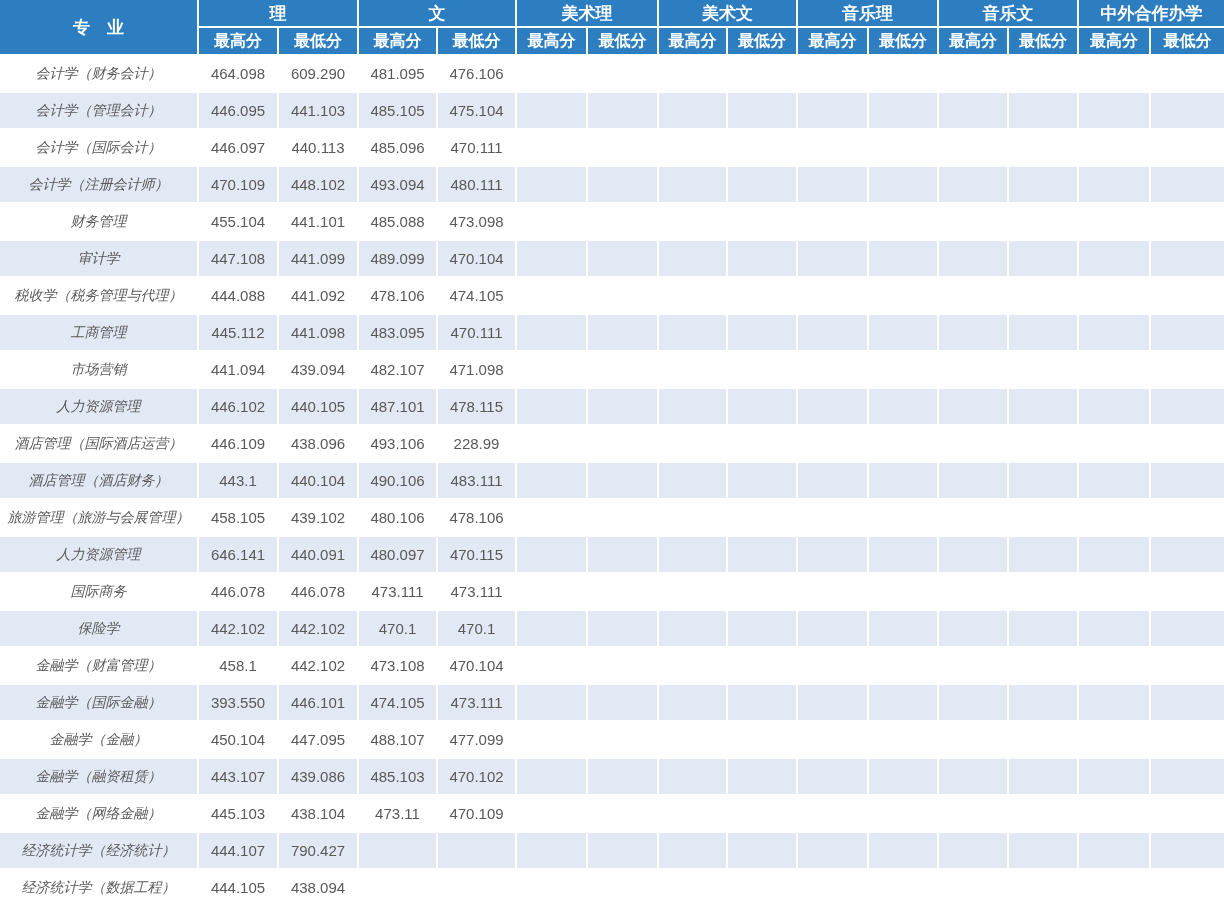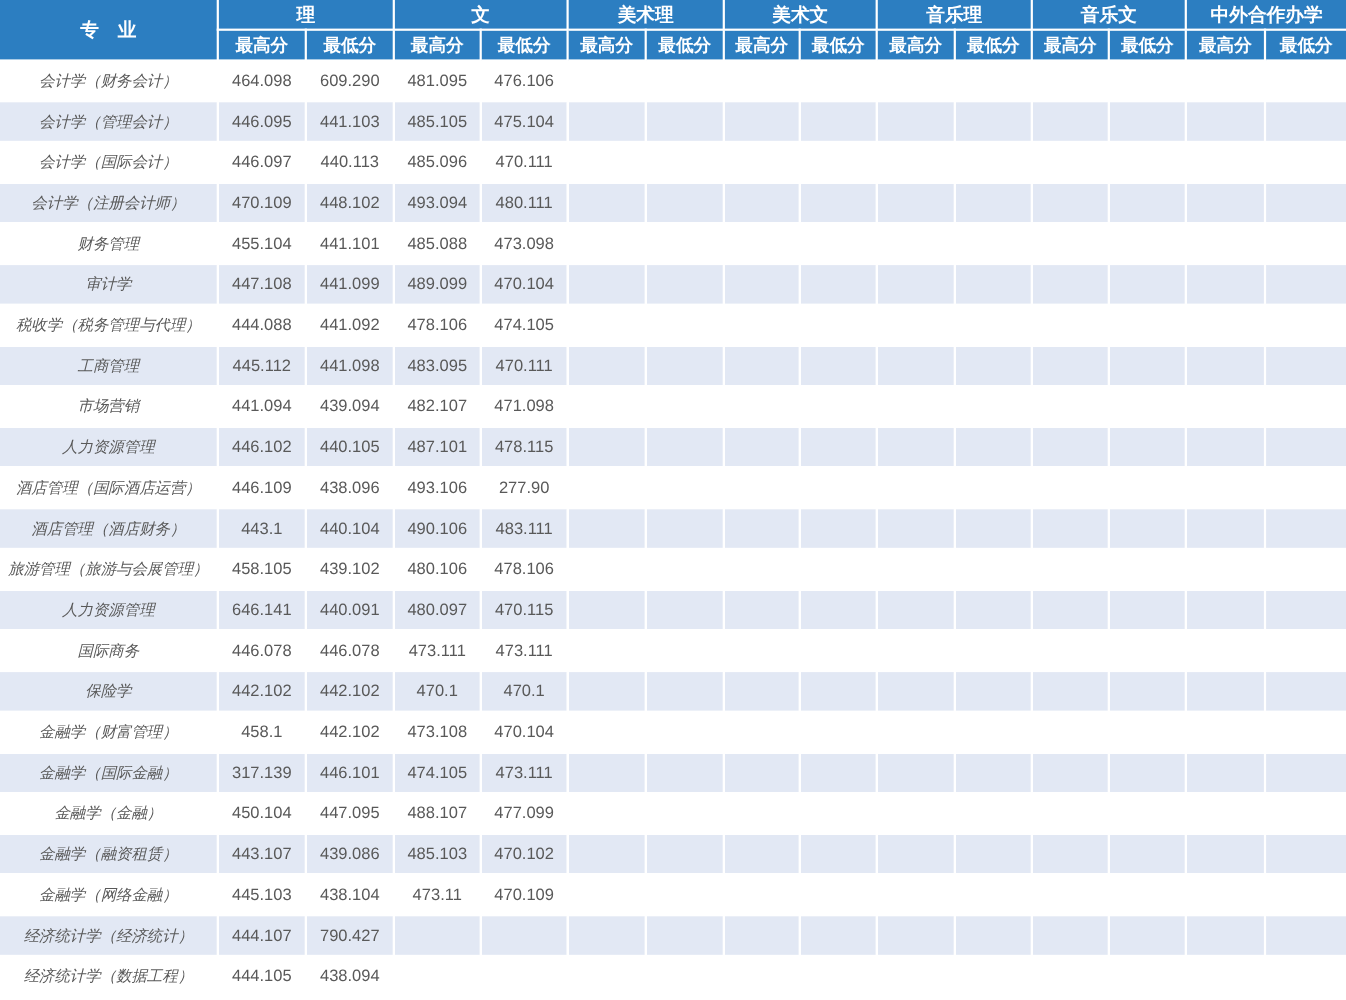--- a/index.html
+++ b/index.html
@@ -266,21 +266,21 @@
           <td class="score-cell"></td>
           <td class="score-cell"></td>
           <td class="score-cell"></td>
           <td class="score-cell"></td>
         </tr>
         <tr>
           <td class="major-cell">酒店管理（国际酒店运营）</td>
           <td class="score-cell">446.109</td>
           <td class="score-cell">438.096</td>
           <td class="score-cell">493.106</td>
-          <td class="score-cell">277.90</td>
+          <td class="score-cell">228.99</td>
           <td class="score-cell"></td>
           <td class="score-cell"></td>
           <td class="score-cell"></td>
           <td class="score-cell"></td>
           <td class="score-cell"></td>
           <td class="score-cell"></td>
           <td class="score-cell"></td>
           <td class="score-cell"></td>
           <td class="score-cell"></td>
           <td class="score-cell"></td>
@@ -382,21 +382,21 @@
           <td class="score-cell"></td>
           <td class="score-cell"></td>
           <td class="score-cell"></td>
           <td class="score-cell"></td>
           <td class="score-cell"></td>
           <td class="score-cell"></td>
           <td class="score-cell"></td>
         </tr>
         <tr class="striped">
           <td class="major-cell">金融学（国际金融）</td>
-          <td class="score-cell">317.139</td>
+          <td class="score-cell">393.550</td>
           <td class="score-cell">446.101</td>
           <td class="score-cell">474.105</td>
           <td class="score-cell">473.111</td>
           <td class="score-cell"></td>
           <td class="score-cell"></td>
           <td class="score-cell"></td>
           <td class="score-cell"></td>
           <td class="score-cell"></td>
           <td class="score-cell"></td>
           <td class="score-cell"></td>

